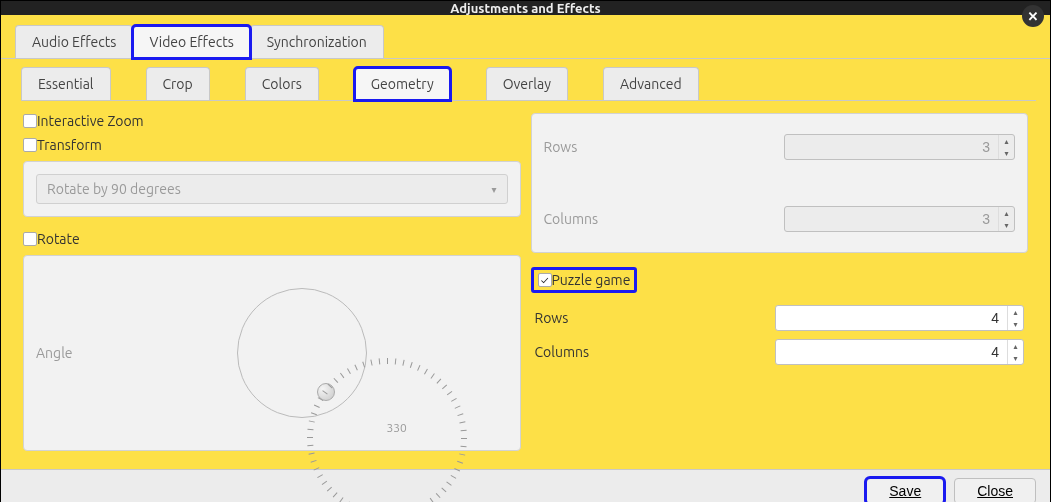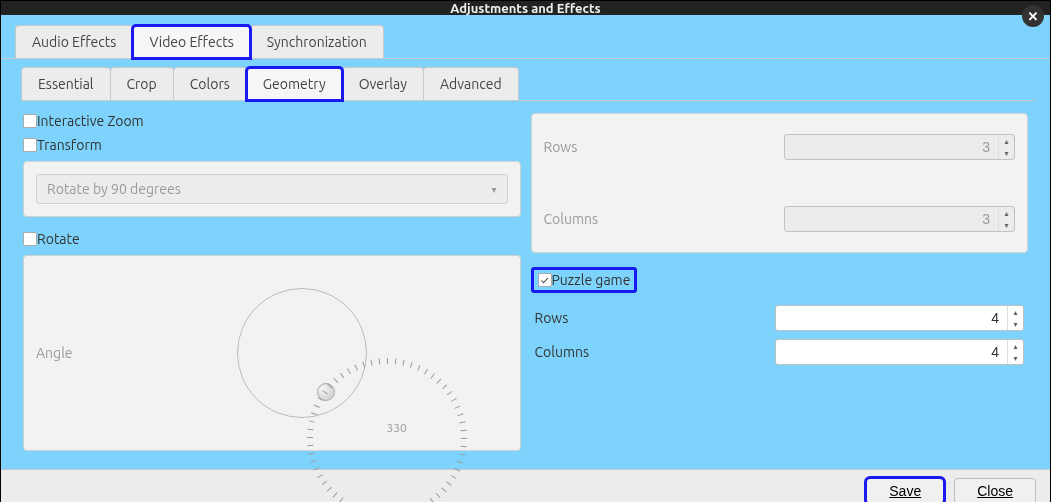--- a/index.html
+++ b/index.html
@@ -6,21 +6,21 @@
   html, body {
     margin: 0; padding: 0;
     width: 1051px; height: 502px;
     font-family: "Ubuntu", "Segoe UI", Arial, sans-serif;
     font-size: 14px;
     background: #000;
     color: #333;
   }
   .window {
     width: 1051px; height: 502px;
-    background: #7dd3fc;
+    background: #fde047;
     display: flex; flex-direction: column;
     border: 1px solid #000;
   }
   .titlebar {
     background: #222;
     color: #eee;
     height: 30px;
     display: flex; align-items: center; justify-content: center;
     position: relative;
     font-weight: 600;
@@ -63,20 +63,21 @@
   .tab.highlight {
     outline: 3px solid #1a1af0;
     outline-offset: -2px;
   }
   .inner-tabs-wrap {
     padding: 8px 14px 0 20px;
   }
   .inner-tabs {
     display: flex;
     border-bottom: 1px solid #c8c8c8;
+    gap: 36px;
   }
   .content {
     flex: 1;
     padding: 8px 22px 8px 22px;
     display: flex;
     gap: 10px;
   }
   .col {
     flex: 1;
     display: flex; flex-direction: column;

